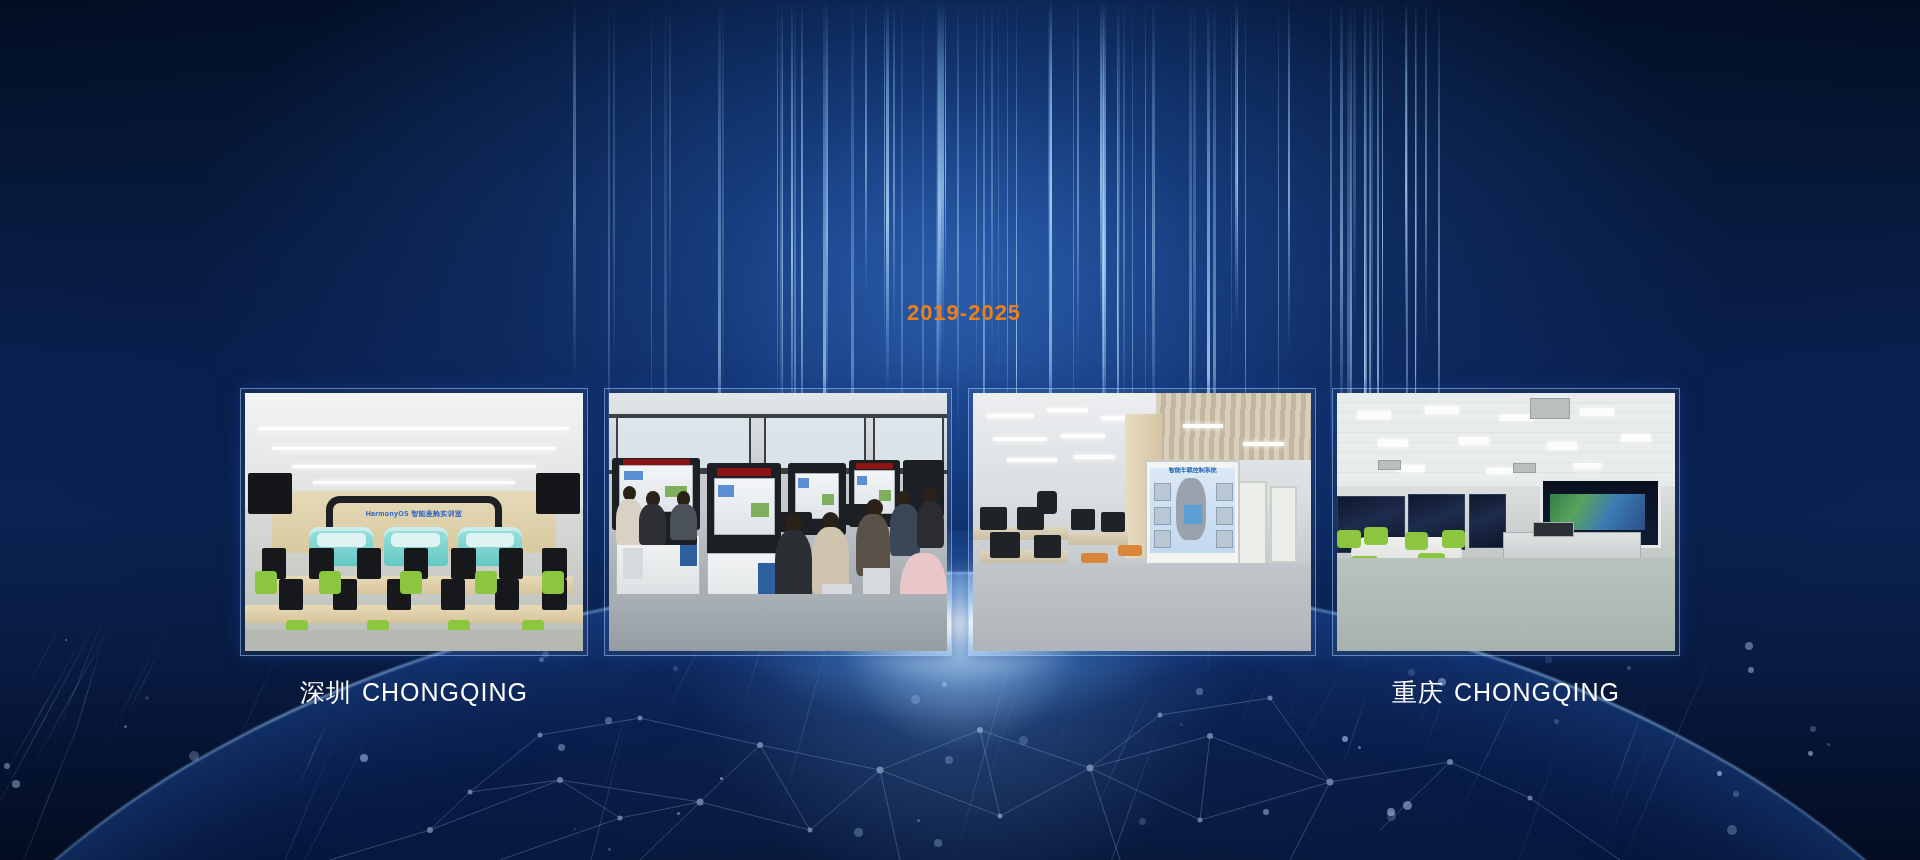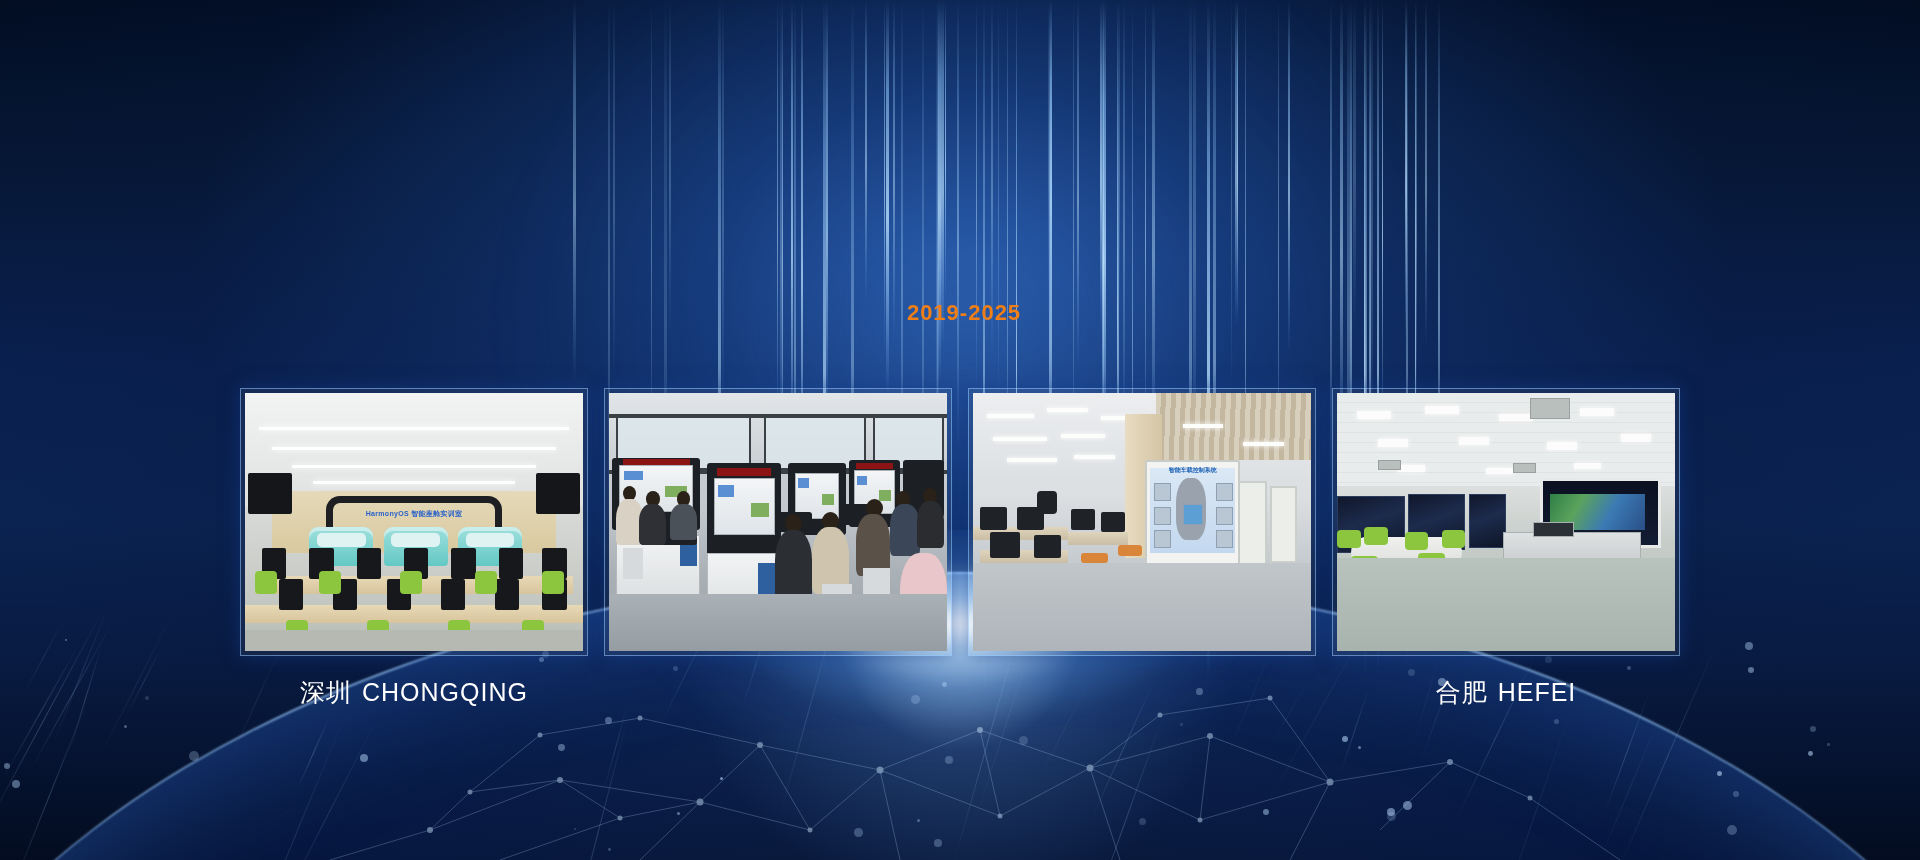--- a/index.html
+++ b/index.html
@@ -548,17 +548,17 @@
       </div>
     </div>
 
   </div>
 
   <div class="captions">
     <div class="caption">
       <span class="cn">深圳</span><span>CHONGQING</span>
     </div>
     <div class="caption">
-      <span class="cn">合肥</span><span>HEFEI</span>
+      <span class="cn">重庆</span><span>CHONGQING</span>
     </div>
   </div>
 
 </div>
 
 </body></html>

